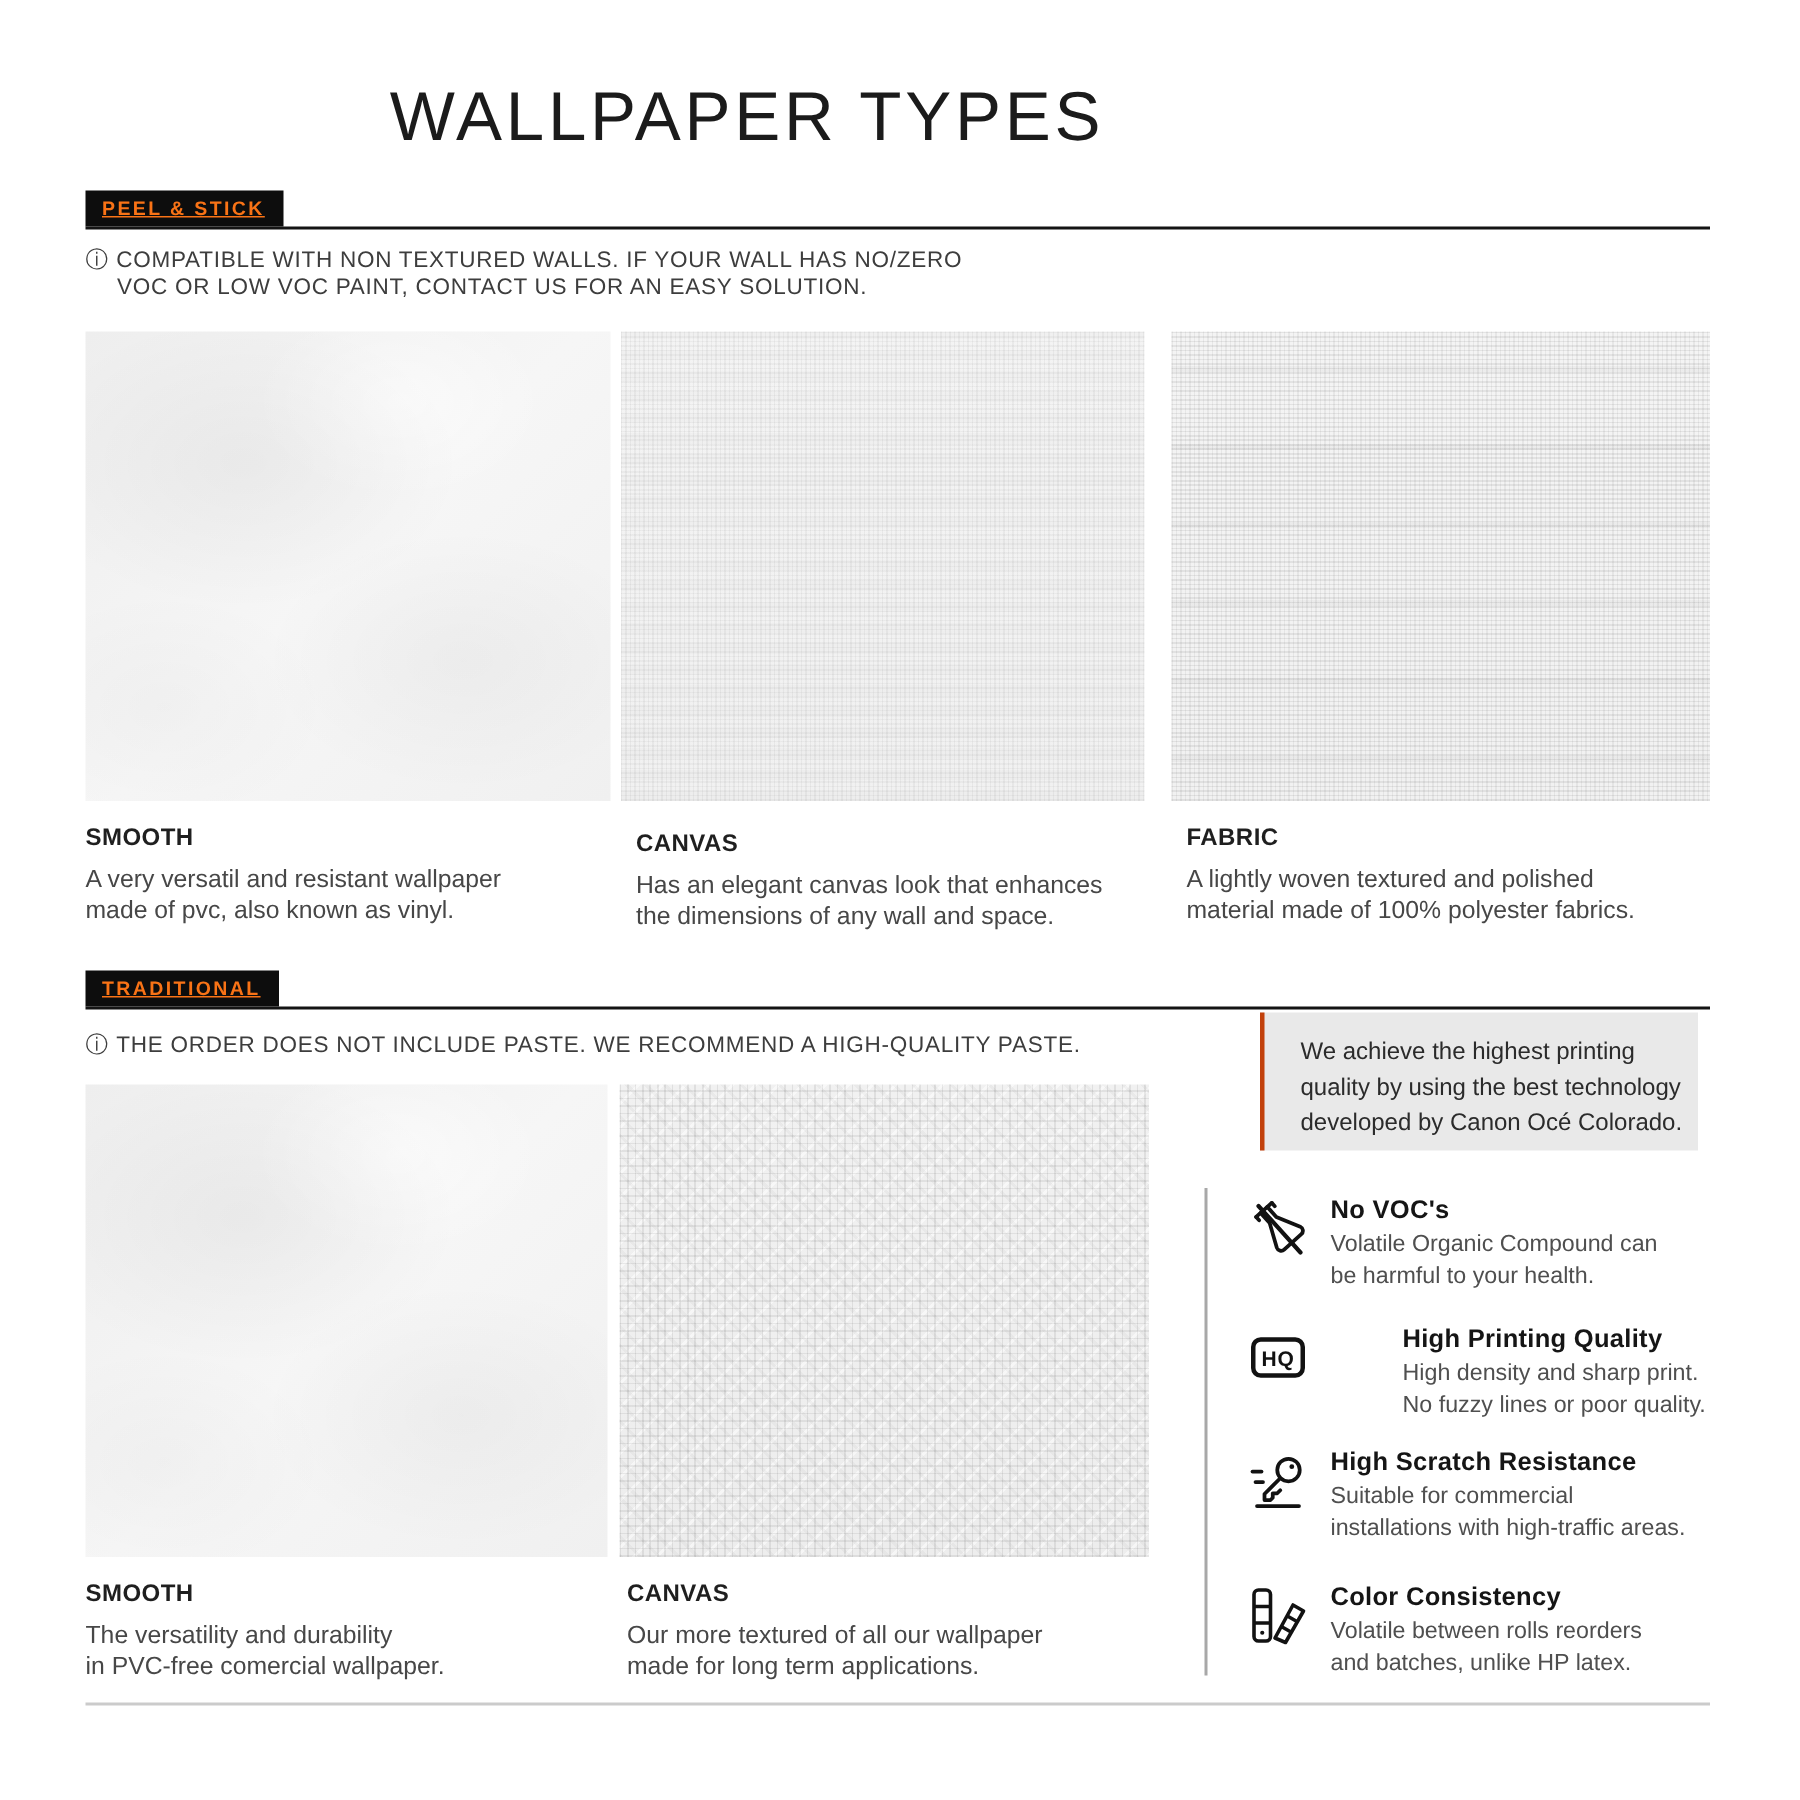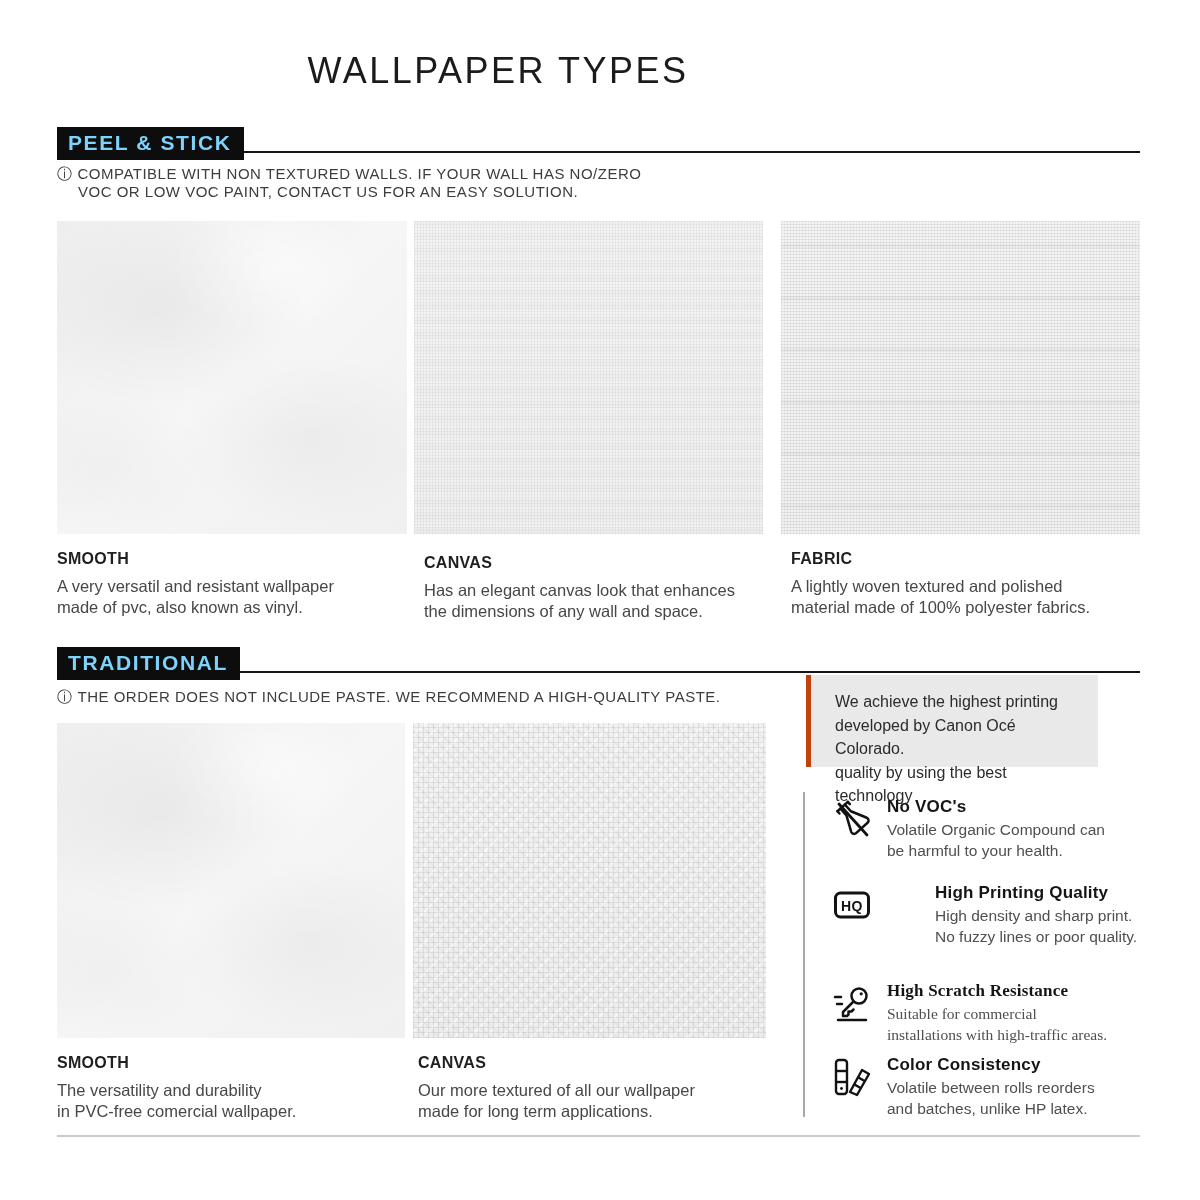--- a/index.html
+++ b/index.html
@@ -1,25 +1,25 @@
 <!DOCTYPE html>
 <html><head>
 <meta charset="utf-8">
 <style>
   html,body{margin:0;padding:0;background:#ffffff;}
   #page{position:relative;width:1200px;height:1200px;background:#ffffff;overflow:hidden;
         font-family:"Liberation Sans",sans-serif;color:#1a1a1a;}
 
   
   .page-title{position:absolute;left:0;top:50px;width:996px;text-align:center;
-    font-size:36px;font-weight:400;letter-spacing:2.5px;color:#1b1b1b;white-space:nowrap;}
-
-  
-  .sec-label{position:absolute;background:#0d0d0d;color:#7dd3fc;z-index:2;
-    font-size:21px;font-weight:bold;letter-spacing:1.6px;padding:4px 12px 5px 11px;white-space:nowrap;}
+    font-size:46px;font-weight:400;letter-spacing:2.5px;color:#1b1b1b;white-space:nowrap;}
+
+  
+  .sec-label{position:absolute;background:#0d0d0d;color:#f97316;z-index:2;
+    font-size:13px;font-weight:bold;letter-spacing:1.6px;padding:4px 12px 5px 11px;white-space:nowrap;text-decoration:underline;}
   .sec-line{position:absolute;height:2px;background:#141414;}
 
   
   .note{position:absolute;font-size:15px;line-height:17.5px;letter-spacing:0.5px;color:#3d3d3d;}
   .note .sym{margin-right:5px;}
   .note .indent{margin-left:21px;}
 
   
   .col{position:absolute;}
   .tx{width:100%;}
@@ -45,22 +45,22 @@
     repeating-linear-gradient(45deg, rgba(0,0,0,0.03) 0 2px, transparent 2px 9px),
     repeating-linear-gradient(-45deg, rgba(255,255,255,0.5) 0 2px, transparent 2px 11px),
     linear-gradient(#f1f1f1,#ededed);}
 
   .cap-name{margin-top:16px;font-size:16px;font-weight:bold;letter-spacing:0.3px;color:#1f1f1f;}
   .cap-desc{margin-top:8px;font-size:16.5px;line-height:20.5px;color:#474747;}
   .pad10{padding-left:10px;}
   .pad5{padding-left:5px;}
 
   
-  .quality-box{position:absolute;left:806px;top:675px;width:292px;height:92px;
-    background:#e9e9e9;border-left:5px solid #c2410c;box-sizing:border-box;}
+  .quality-box{position:absolute;left:840px;top:675px;width:292px;height:92px;
+    background:#e9e9e9;border-left:3px solid #c2410c;box-sizing:border-box;}
   .quality-box .txt{padding:15px 10px 0 24px;font-size:16px;line-height:23.5px;color:#2b2b2b;}
 
   .v-divider{position:absolute;left:803px;top:792px;width:2px;height:325px;background:#a8a8a8;}
   .bottom-line{position:absolute;left:57px;top:1135px;width:1083px;height:1.5px;background:#cbcbcb;}
 
   .features{position:absolute;left:832px;top:797px;width:330px;height:350px;}
   .feature{position:absolute;left:0;display:flex;}
   .feature .ic{width:40px;height:40px;flex:0 0 40px;margin-top:2px;color:#121212;}
   .feature .ftxt{margin-left:15px;}
   .f-title{font-size:17px;font-weight:bold;letter-spacing:0.2px;color:#151515;}
@@ -135,22 +135,22 @@
       <div class="cap-desc">
         <div>Our more textured of all our wallpaper</div>
         <div>made for long term applications.</div>
       </div>
     </div>
   </div>
 
   <div class="quality-box">
     <div class="txt">
       <div>We achieve the highest printing</div>
+      <div>quality by using the best technology</div>
       <div>developed by Canon Océ Colorado.</div>
-      <div>quality by using the best technology</div>
     </div>
   </div>
 
   <div class="v-divider"></div>
 
   <div class="features">
 
     <div class="feature" style="top:0px;">
       <div class="ic">
         <svg width="40" height="40" viewBox="0 0 40 40">
@@ -181,21 +181,21 @@
       </div>
       <div class="ftxt">
         <div class="f-title">High Printing Quality</div>
         <div class="f-desc">
           <div>High density and sharp print.</div>
           <div>No fuzzy lines or poor quality.</div>
         </div>
       </div>
     </div>
 
-    <div class="feature" style="top:184px;font-family:Liberation Serif, serif;">
+    <div class="feature" style="top:168px;">
       <div class="ic">
         <svg width="40" height="40" viewBox="0 0 40 40" fill="none" stroke="currentColor" stroke-width="2.5" stroke-linecap="round" stroke-linejoin="round">
           <circle cx="27" cy="13" r="7.5"></circle>
           <circle cx="29.2" cy="10.8" r="1.6" fill="currentColor" stroke="none"></circle>
           <path d="M21.5 18.5 L11 29 v4 h4 l1.5 -1.5 v-3 h3 l2 -2"></path>
           <path d="M3 14 h6"></path>
             <path d="M5 21 h5"></path>
           <path d="M6 37 h28"></path>
         </svg>
       </div>

